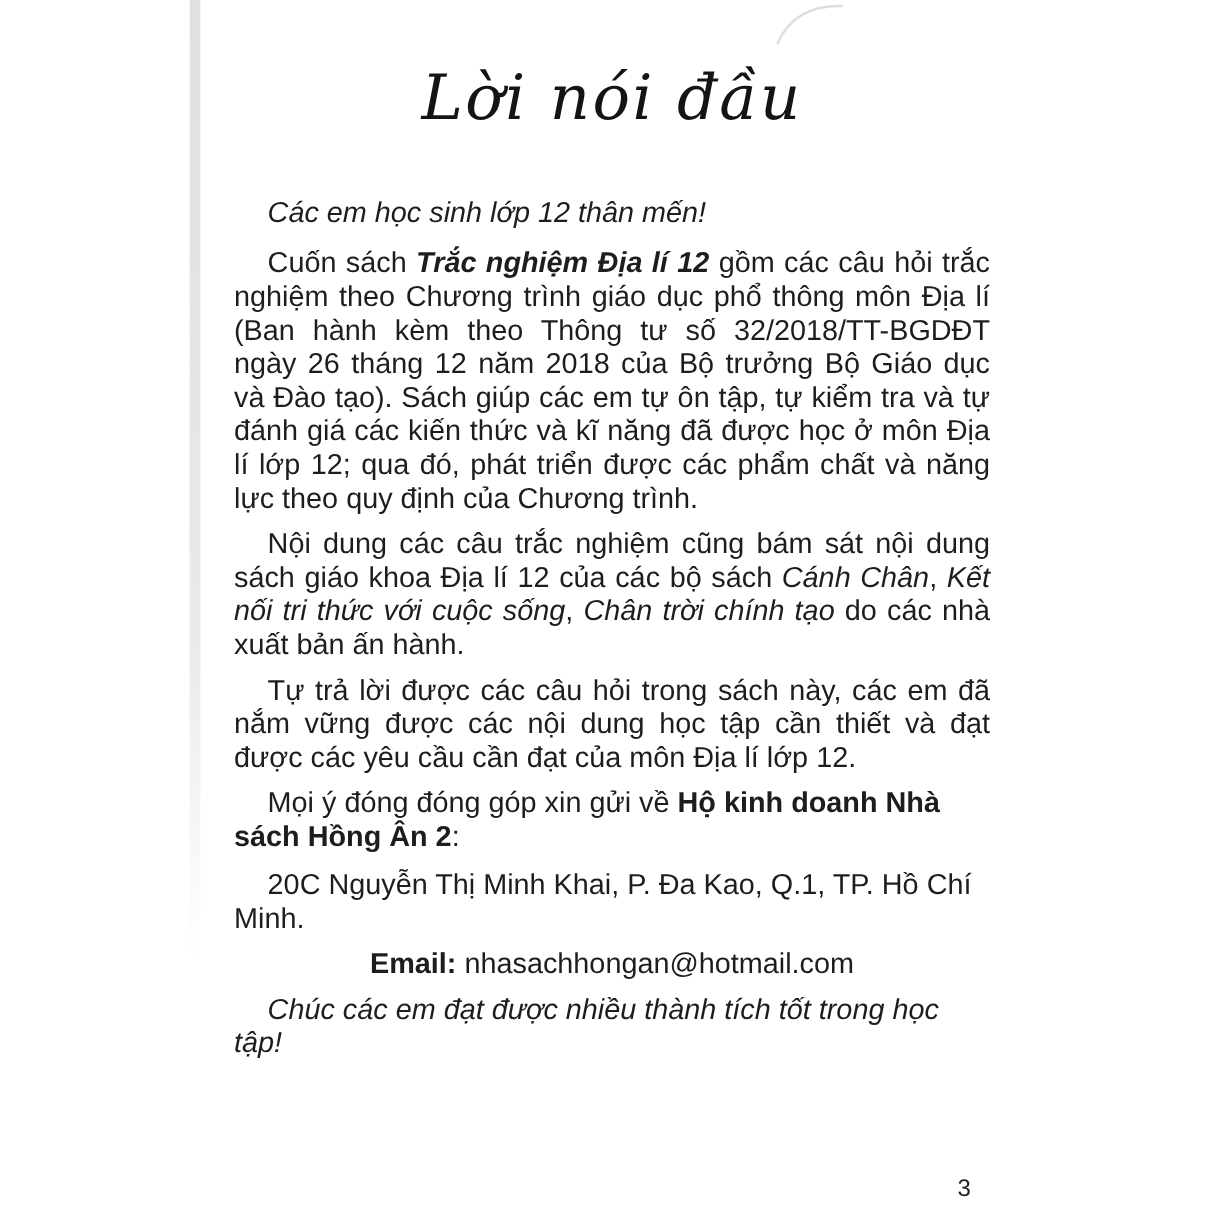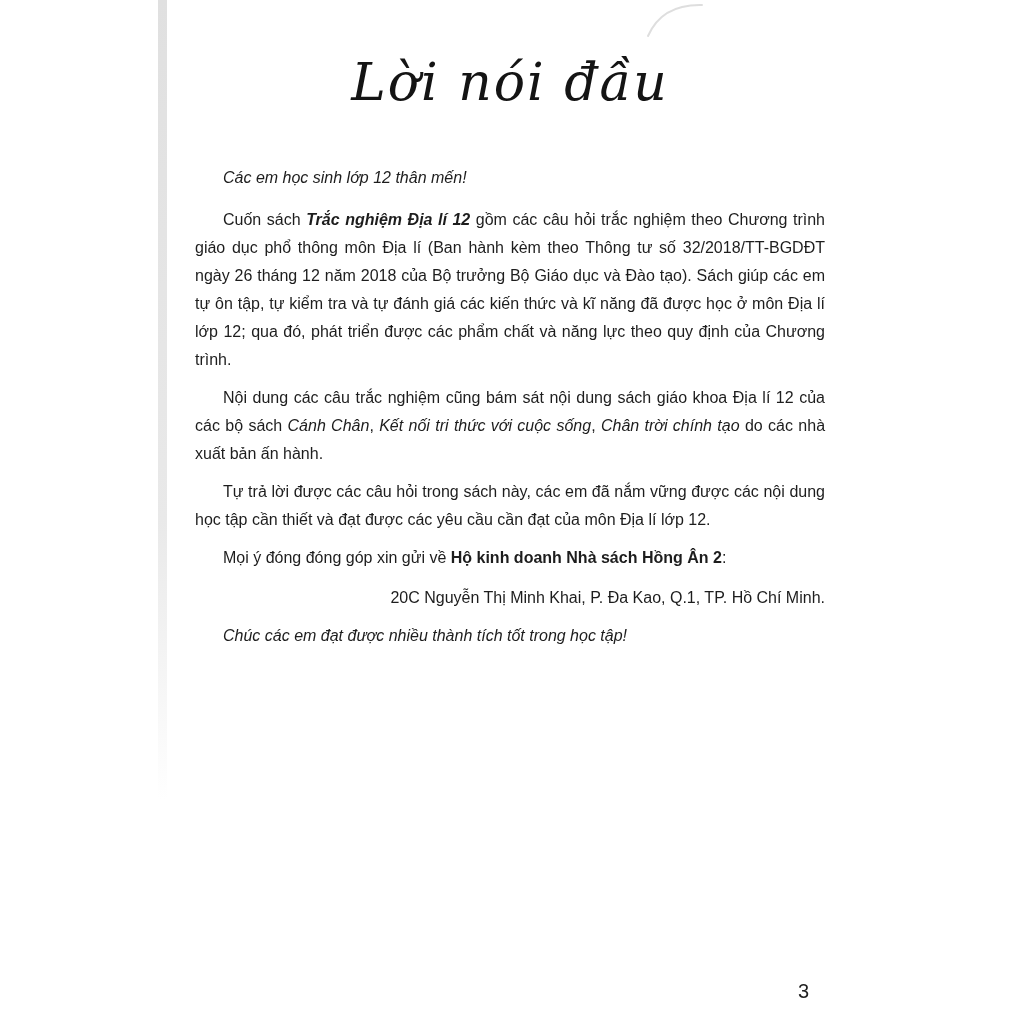--- a/index.html
+++ b/index.html
@@ -43,37 +43,37 @@
     text-align: center;
     font-family: "DejaVu Serif", serif;
     font-style: italic;
     font-size: 52px;
     line-height: 80px;
     letter-spacing: 2px;
     color: #141414;
   }
   p {
     margin: 0 0 10px 0;
-    font-size: 16px;
+    font-size: 24px;
     line-height: 28px;
     text-align: justify;
     text-indent: 28px;
   }
   .greeting {
     margin-top: 42px;
     margin-bottom: 14px;
     font-style: italic;
     text-align: left;
   }
   .para { }
   .bold-italic { font-weight: bold; font-style: italic; }
   .italic { font-style: italic; }
   .bold { font-weight: bold; }
   .contact { margin-top: 0; margin-bottom: 12px; text-align: left; }
-  .address { text-align: right; margin-bottom: 10px; }
+  .address { text-align: left; margin-bottom: 10px; }
   .email { text-align: center; text-indent: 0; margin-bottom: 10px; }
   .closing { font-style: italic; text-align: left; }
   .signature {
     margin-top: 40px;
     text-align: right;
     font-weight: bold;
     text-indent: 0;
     padding-right: 6px;
     letter-spacing: 0.5px;
   }
@@ -104,19 +104,20 @@
 
   <p class="para"><span>Nội dung các câu trắc nghiệm cũng bám sát nội dung sách giáo khoa Địa lí 12 của các bộ sách </span><span class="italic">Cánh Chân</span><span>, </span><span class="italic">Kết nối tri thức với cuộc sống</span><span>, </span><span class="italic">Chân trời chính tạo</span><span> do các nhà xuất bản ấn hành.</span></p>
 
 
   <p class="para">Tự trả lời được các câu hỏi trong sách này, các em đã nắm vững được các nội dung học tập cần thiết và đạt được các yêu cầu cần đạt của môn Địa lí lớp 12.</p>
 
   <p class="contact"><span>Mọi ý đóng đóng góp xin gửi về </span><span class="bold">Hộ kinh doanh Nhà sách Hồng Ân 2</span><span>:</span></p>
 
   <p class="address">20C Nguyễn Thị Minh Khai, P. Đa Kao, Q.1, TP. Hồ Chí Minh.</p>
 
+  <p class="email"><span class="bold">Email:</span><span> nhasachhongan@hotmail.com</span></p>
 
   <p class="closing">Chúc các em đạt được nhiều thành tích tốt trong học tập!</p>
 
 
 </div>
 
 <div class="page-number">3</div>
 
 </body></html>

